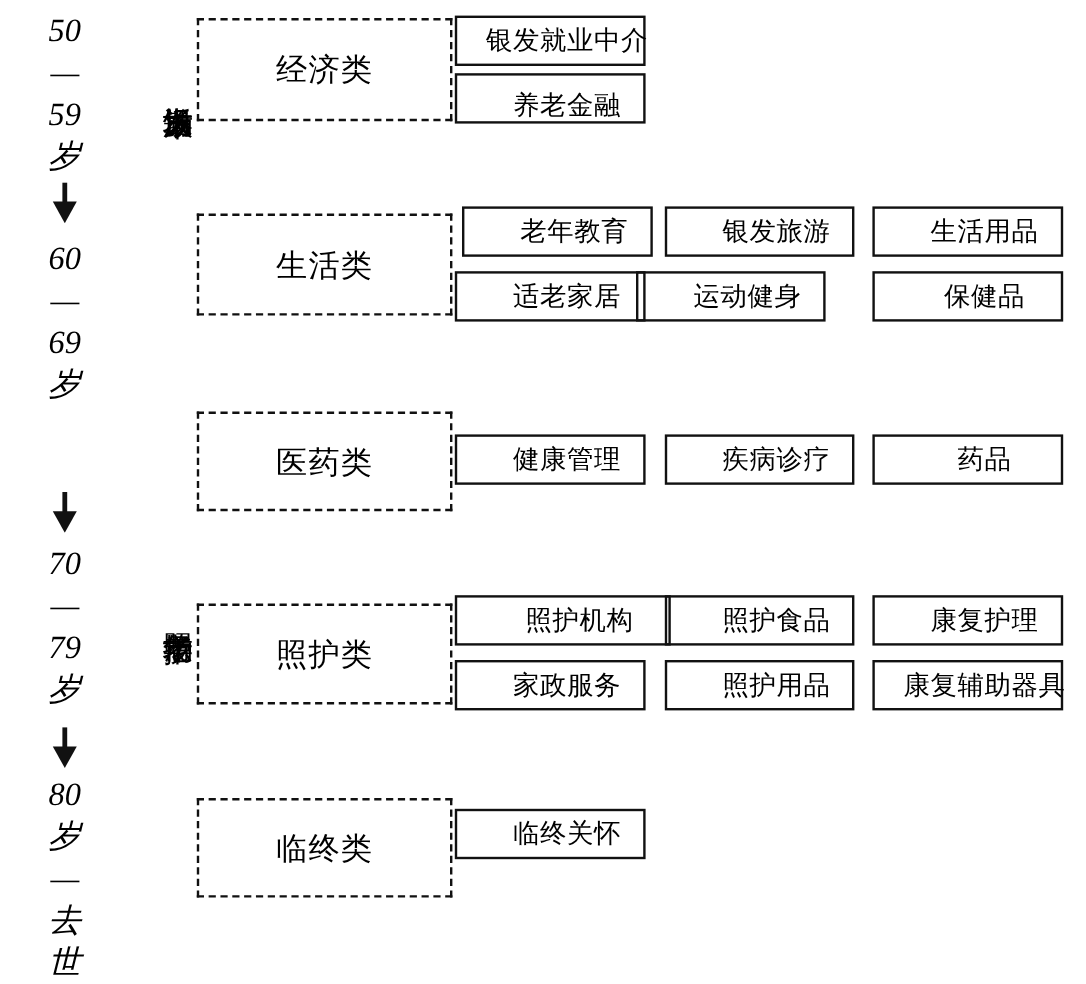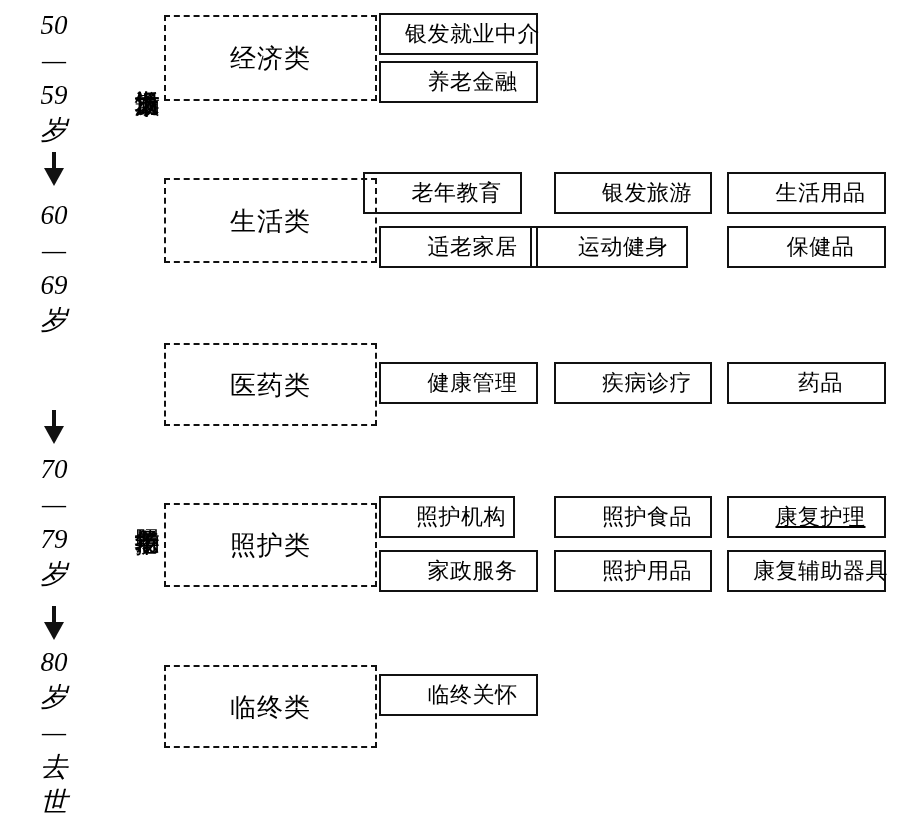--- a/index.html
+++ b/index.html
@@ -171,29 +171,29 @@
   <div class="market-label" style="left:104px; top:452px;">
     <span style="writing-mode: vertical-rl; text-orientation: upright; display:inline-block;">老年照护市场</span>
   </div>
 
   <div class="cat-box" style="left:164px; top:15px; width:213px; height:86px;">
     <span>经济类</span>
   </div>
   <div class="item-box" style="left:379px; top:13px; width:159px; height:42px;">
     <span>银发就业中介</span>
   </div>
-  <div class="item-box" style="left:379px; top:61px; width:159px; height:42px;">
+  <div class="item-box" style="left:379px; top:61px; width:159px; height:42px;align-items:flex-end;">
     <span>养老金融</span>
   </div>
 
   <div class="cat-box" style="left:164px; top:178px; width:213px; height:85px;">
     <span>生活类</span>
   </div>
 
-  <div class="item-box" style="left:363px; top:172px; width:159px; height:42px;">
+  <div class="item-box" style="left:385px; top:172px; width:159px; height:42px;">
     <span>老年教育</span>
   </div>
   <div class="item-box" style="left:554px; top:172px; width:158px; height:42px;">
     <span>银发旅游</span>
   </div>
   <div class="item-box" style="left:379px; top:226px; width:159px; height:42px;">
     <span>适老家居</span>
   </div>
 
   <div class="item-box" style="left:727px; top:172px; width:159px; height:42px;">
@@ -216,27 +216,27 @@
     <span>疾病诊疗</span>
   </div>
   <div class="item-box" style="left:727px; top:362px; width:159px; height:42px;">
     <span>药品</span>
   </div>
 
   <div class="cat-box" style="left:164px; top:503px; width:213px; height:84px;">
     <span>照护类</span>
   </div>
 
-  <div class="item-box" style="left:379px; top:496px; width:136px; height:42px;">
+  <div class="item-box" style="left:379px; top:496px; width:180px; height:42px;">
     <span>照护机构</span>
   </div>
   <div class="item-box" style="left:554px; top:496px; width:158px; height:42px;">
     <span>照护食品</span>
   </div>
-  <div class="item-box" style="left:727px; top:496px; width:159px; height:42px;text-decoration:underline;">
+  <div class="item-box" style="left:727px; top:496px; width:159px; height:42px;">
     <span>康复护理</span>
   </div>
 
   <div class="item-box" style="left:379px; top:550px; width:159px; height:42px;">
     <span>家政服务</span>
   </div>
   <div class="item-box" style="left:554px; top:550px; width:158px; height:42px;">
     <span>照护用品</span>
   </div>
   <div class="item-box" style="left:727px; top:550px; width:159px; height:42px;">

